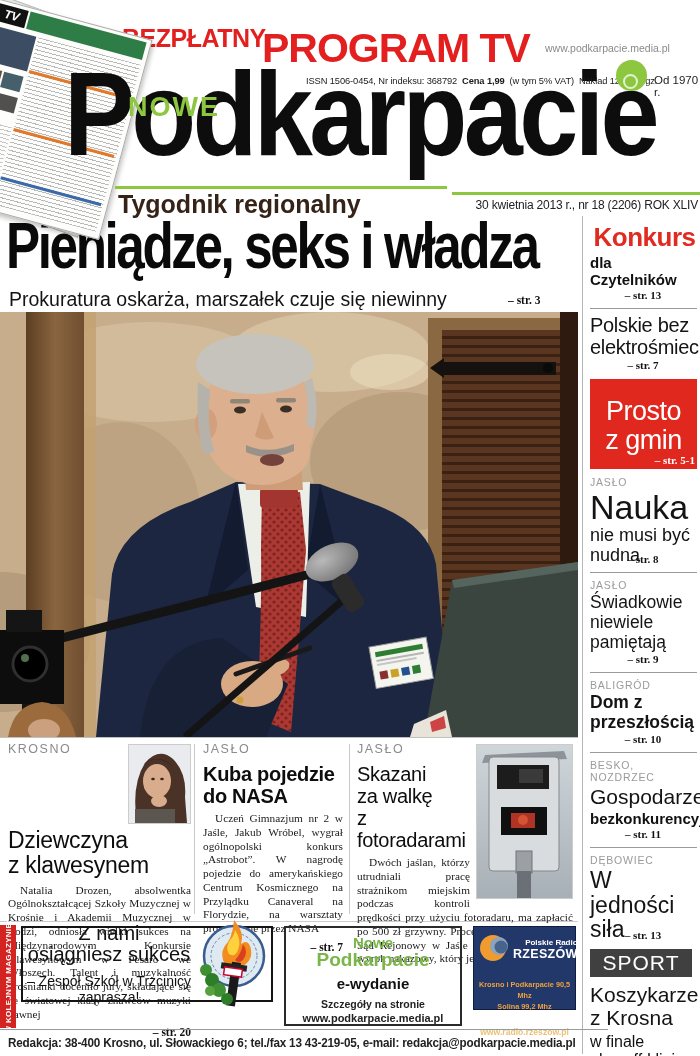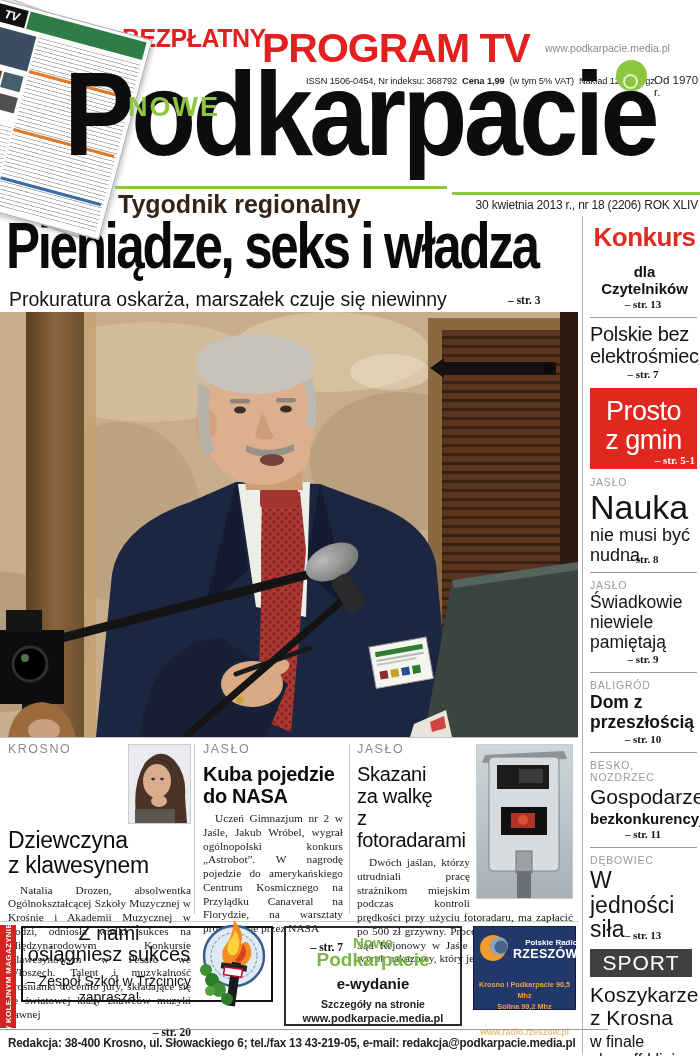--- a/index.html
+++ b/index.html
@@ -54,23 +54,23 @@
   .mainphoto{left:0;top:312px;width:578px;height:425px;background:#c7ad8c;}
   
   .sidebar{left:582px;top:216px;width:117px;height:838px;border-left:1px solid #b5b5b5;
            padding:6px 0 0 7px;box-sizing:border-box;}
   .sb-hr{border:0;border-top:1px solid #9b9b9b;margin:7px 2px 6px 0;}
   .sb-tag{font-size:10.5px;color:#9a9a9a;letter-spacing:.8px;margin-bottom:2px;}
   .sb-ref{text-align:center;font-family:"Liberation Serif",serif;font-weight:bold;font-size:11px;
           color:#111;margin:1px 3px 0 0;}
   .pre{white-space:pre-line;}
   .konkurs-title{font-size:26px;font-weight:bold;color:#e02b20;text-align:center;letter-spacing:-.5px;}
-  .konkurs-sub{font-size:15px;font-weight:bold;text-align:center;margin-top:10px;}
+  .konkurs-sub{font-size:15px;font-weight:bold;margin-top:1px;}
   .sb-light-lg{font-size:20px;line-height:1.08;color:#141414;letter-spacing:-.3px;}
-  .prosto-box{background:#e0281e;color:#fff;text-align:center;padding:9px 2px 3px;margin:8px 2px 0 0;}
+  .prosto-box{background:#e0281e;color:#fff;text-align:center;padding:18px 2px 3px;margin:8px 2px 0 0;}
   .prosto-title{font-size:27px;line-height:1.05;letter-spacing:-.5px;}
   .prosto-ref{text-align:right;font-family:"Liberation Serif",serif;font-weight:bold;font-size:11px;
               color:#fff;margin-top:0px;}
   .nauka-title{font-size:34px;line-height:1;color:#141414;}
   .nauka-sub{font-size:18px;line-height:1.1;margin-top:2px;}
   .sb-md{font-size:17.5px;line-height:1.12;color:#141414;}
   .sb-bold{font-size:17.5px;line-height:1.12;font-weight:bold;color:#141414;}
   .gosp-title{font-size:21px;color:#141414;}
   .gosp-sub{font-size:15px;font-weight:bold;margin-top:1px;}
   .jedn-title{font-size:23px;line-height:1.05;color:#141414;}

